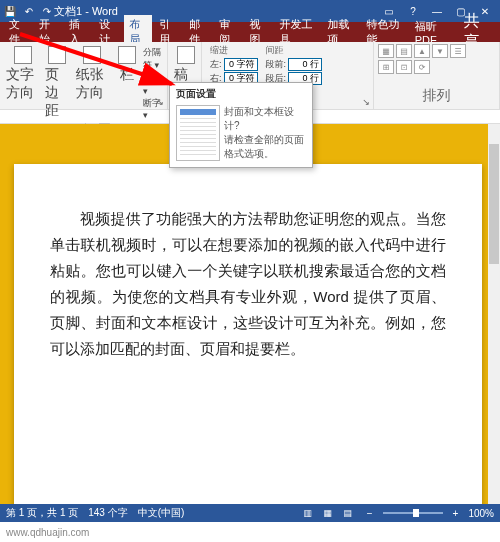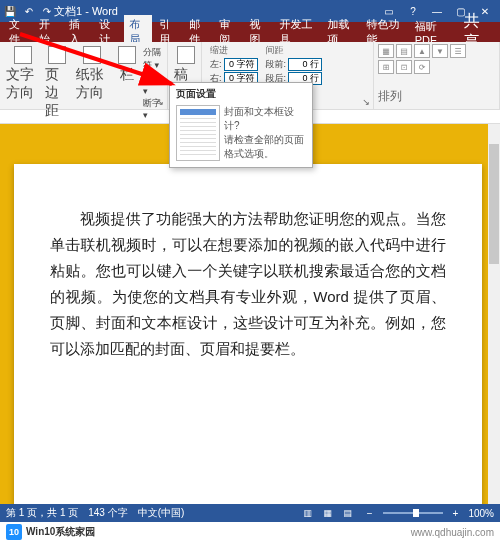--- a/index.html
+++ b/index.html
@@ -10,21 +10,21 @@
 .titlebar .title{flex:1;text-align:left;font-size:11px}
 .titlebar .right{display:flex;gap:2px}
 .titlebar .right span{width:22px;height:18px;display:inline-flex;align-items:center;justify-content:center;font-size:10px}
 .menubar{height:20px;background:#7f1d1d;display:flex;align-items:center;padding:0 4px;gap:2px}
 .menubar span{color:#fff;font-size:11px;padding:2px 5px}
 .menubar span.active{background:#f3f3f3;color:#2b579a}
 .menubar .share{margin-left:auto;color:#fff;font-size:16px;padding:2px 6px}
 .ribbon{height:68px;background:#f3f3f3;border-bottom:1px solid #ddd;display:flex;position:relative}
 .group{border-right:1px solid #ddd;padding:2px 4px;display:flex;flex-direction:column;height:100%}
 .group-content{flex:1;display:flex;align-items:flex-start;gap:2px;font-size:9px;color:#444}
-.group-label{font-size:12px;color:#666;text-align:left;padding-bottom:2px}
+.group-label{font-size:14px;color:#666;text-align:center;padding-bottom:2px}
 .bigbtn{display:flex;flex-direction:column;align-items:center;gap:2px;padding:2px;font-size:14px;min-width:28px}
 .bigbtn .ico{width:18px;height:18px;border:1px solid #888;background:#fff}
 .smallopts{display:flex;flex-direction:column;gap:1px;font-size:9px;color:#444;padding-top:2px}
 .indentbox{display:flex;flex-direction:column;gap:1px;font-size:9px}
 .indentrow{display:flex;align-items:center;gap:2px}
 .indentrow input{width:34px;height:13px;font-size:9px;border:1px solid #0369a1;text-align:right;padding-right:2px}
 .launcher{position:absolute;bottom:2px;font-size:9px;color:#666;cursor:pointer;width:10px;height:10px;display:flex;align-items:center;justify-content:center}
 .arrangeicons{display:flex;flex-wrap:wrap;gap:2px;width:90px}
 .arrangeicons span{width:16px;height:14px;border:1px solid #aaa;background:#fff;font-size:8px;display:inline-flex;align-items:center;justify-content:center;color:#888}
 .ruler{height:14px;background:#fff;border-bottom:1px solid #ddd}
@@ -213,18 +213,14 @@
     <span>▦</span>
     <span>▤</span>
   </div>
   <span>−</span>
   <div class="zoomslider"></div>
   <span>+</span>
   <span>100%</span>
 </div>
 
 <div class="watermark">
-  <div class="logo">
-    <span class="sq">10</span>
-    <span>Win10系统家园</span>
-  </div>
   <div class="url">www.qdhuajin.com</div>
 </div>
 
 </body></html>

